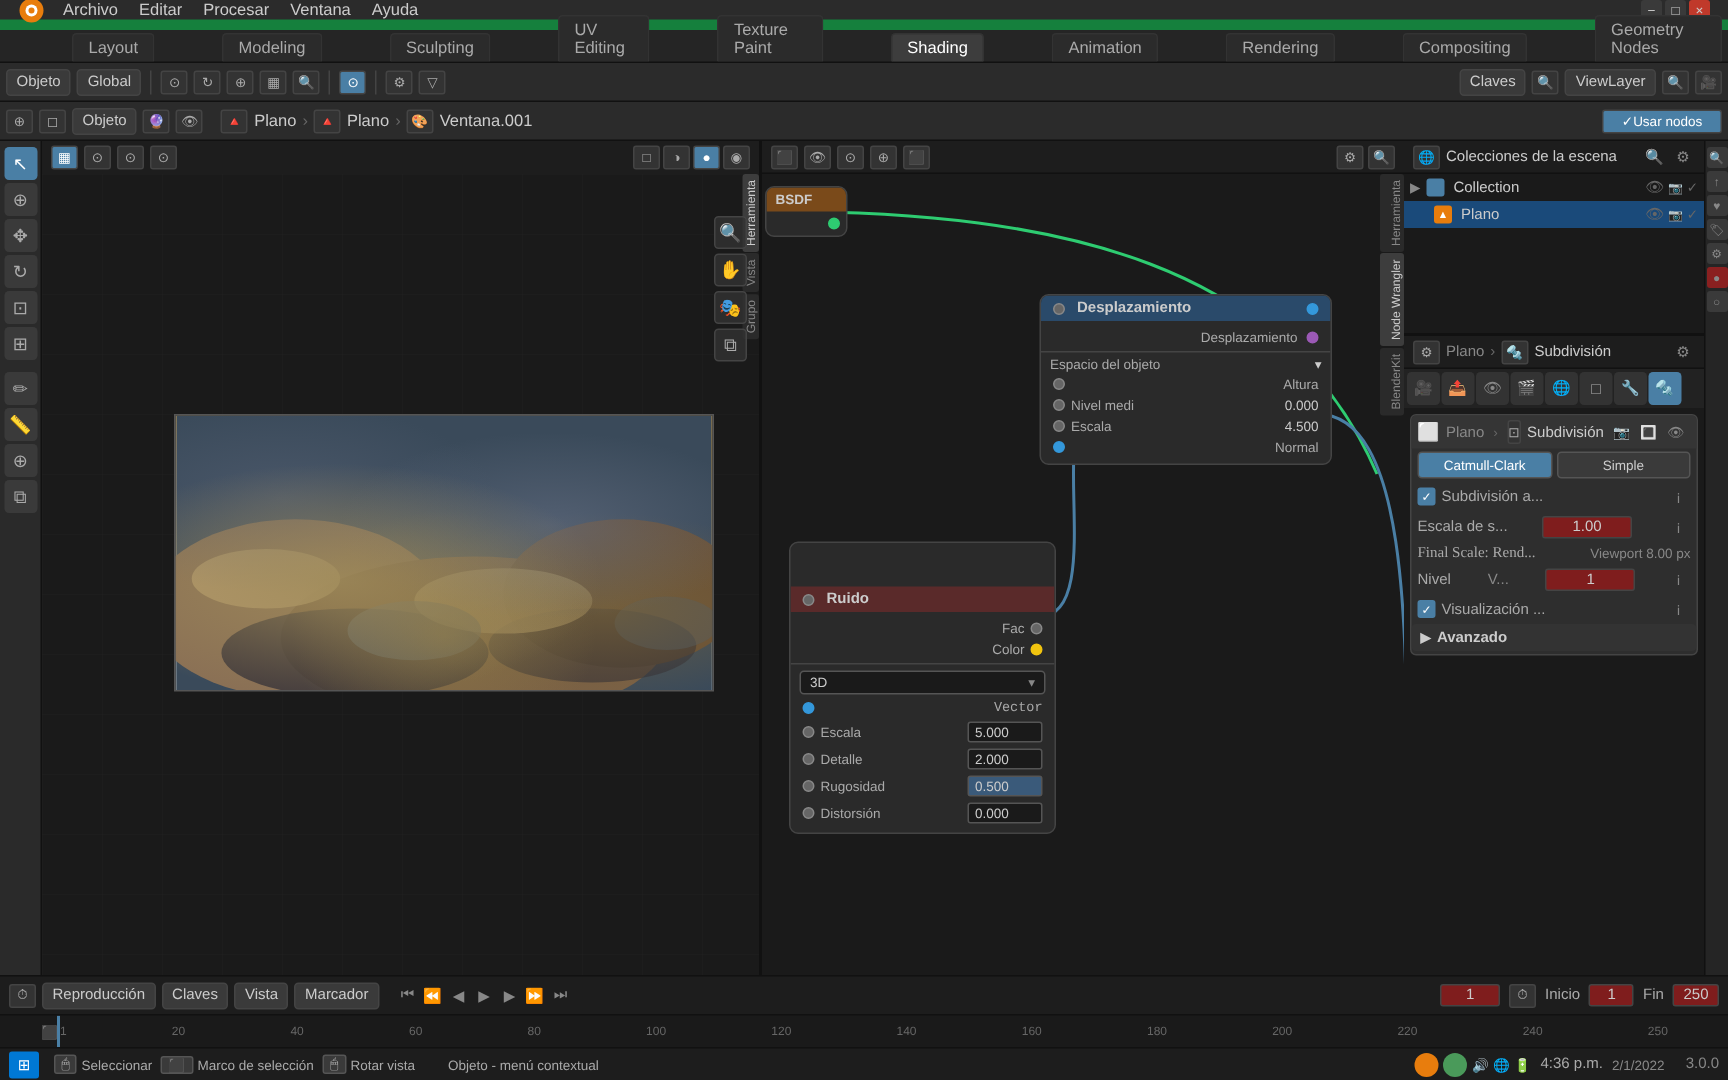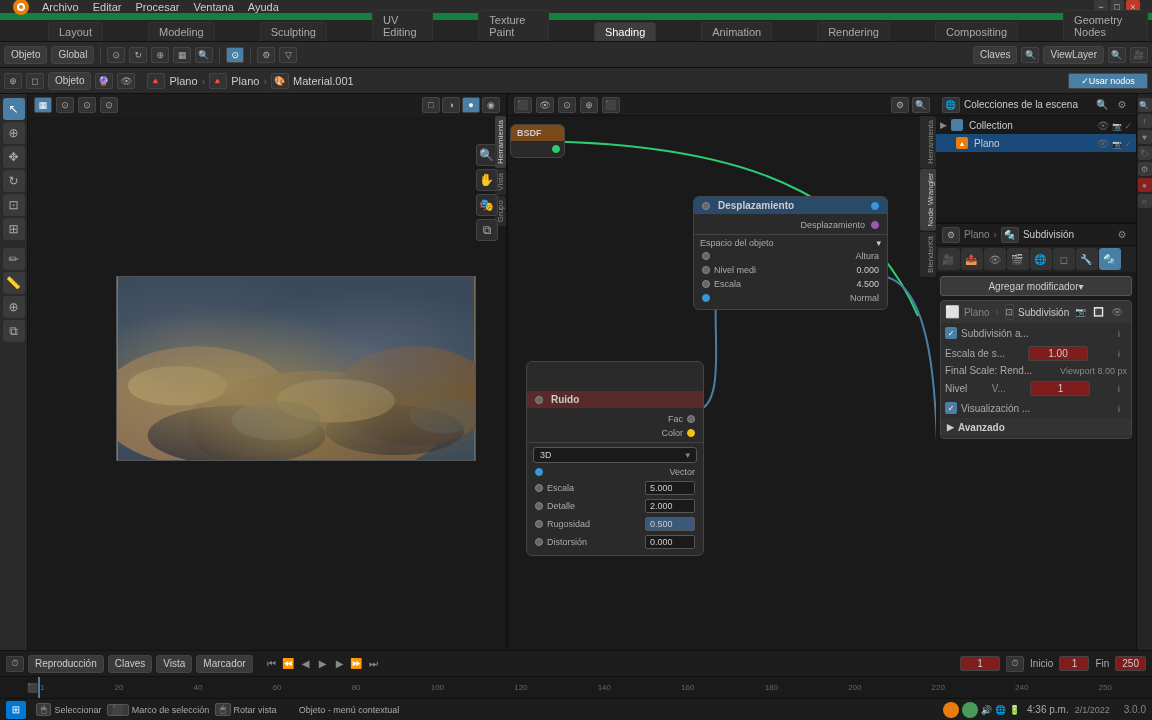--- a/index.html
+++ b/index.html
@@ -741,21 +741,21 @@
   <div class="mini-icon">🔮</div>
   <div class="mini-icon">👁</div>
   <div style="display:flex; align-items:center; gap:4px; margin-left:8px;">
     <div class="mini-icon">🔺</div>
     <span style="font-size:11px;color:#ccc;">Plano</span>
     <span style="color:#666;">›</span>
     <div class="mini-icon">🔺</div>
     <span style="font-size:11px;color:#ccc;">Plano</span>
     <span style="color:#666;">›</span>
     <div class="mini-icon">🎨</div>
-    <span style="font-size:11px;color:#ccc;">Material.001</span>
+    <span style="font-size:11px;color:#ccc;">Ventana.001</span>
   </div>
   <div style="margin-left:auto; display:flex; gap:4px;">
     <div class="mini-icon" style="background:#4a7fa5;color:#fff; width:80px; padding:0 6px;">✓ <span>Usar nodos</span></div>
   </div>
 </div>
 
 <div class="full-height-layout">
 
   <div class="left-sidebar">
     <div class="tool-btn active">↖</div>
@@ -937,21 +937,21 @@
 
               <div style="padding:2px 6px;">
                 <div style="background:#1a1a1a; border:1px solid #555; border-radius:3px; padding:2px 6px; display:flex; align-items:center; justify-content:space-between;">
                   <span style="font-size:9px; color:#ccc;">3D</span>
                   <span style="font-size:9px; color:#888;">▾</span>
                 </div>
               </div>
 
               <div class="socket-row">
                 <div class="node-socket socket-blue"></div>
-                <span style="font-size:9px; color:#aaa; margin-left:22px;">Vector</span>
+                <span style="font-size:9px; color:#aaa; margin-left:22px;font-family:Liberation Mono, monospace;">Vector</span>
               </div>
               <div class="socket-row">
                 <div class="node-socket socket-gray"></div>
                 <span style="font-size:9px; color:#aaa; flex:1; margin-left:4px;">Escala</span>
                 <div class="node-field-value">5.000</div>
               </div>
               <div class="socket-row">
                 <div class="node-socket socket-gray"></div>
                 <span style="font-size:9px; color:#aaa; flex:1; margin-left:4px;">Detalle</span>
                 <div class="node-field-value">2.000</div>
@@ -1030,50 +1030,53 @@
             <div class="props-tab">📤</div>
             <div class="props-tab">👁</div>
             <div class="props-tab">🎬</div>
             <div class="props-tab">🌐</div>
             <div class="props-tab">◻</div>
             <div class="props-tab">🔧</div>
             <div class="props-tab active">🔩</div>
           </div>
 
           <div class="props-content">
-            <div class="add-modifier-btn">Agregar modificador</div>
 
             <div class="modifier-section">
               <div class="modifier-header">
                 <span class="modifier-icon">⬜</span>
                 <span style="font-size:10px; color:#888;">Plano</span>
                 <span style="color:#666; font-size:9px; margin:0 2px;">›</span>
                 <div class="mini-icon">⊡</div>
                 <span style="font-size:10px;">Subdivisión</span>
                 <div class="modifier-actions">
                   <div class="mod-action">📷</div>
                   <div class="mod-action">🔳</div>
                   <div class="mod-action">👁</div>
                   <div class="mod-action">✏</div>
 
                 </div>
               </div>
 
+              <div class="props-btn-row">
+                <div class="props-btn active">Catmull-Clark</div>
+                <div class="props-btn">Simple</div>
+              </div>
               <div class="checkbox-row">
                 <div class="mini-checkbox">✓</div>
                 <span style="flex:1;">Subdivisión a...</span>
                 <div class="mod-action">ℹ</div>
               </div>
               <div class="props-row">
                 <span>Escala de s...</span>
                 <div class="props-value">1.00</div>
                 <div class="mod-action">ℹ</div>
               </div>
               <div class="props-row">
-                <span style="flex:1;">Final Scale: Rend...</span>
+                <span style="flex:1;font-family:Liberation Serif, serif;">Final Scale: Rend...</span>
                 <span style="font-size:9px; color:#888;">Viewport 8.00 px</span>
               </div>
               <div class="props-row">
                 <span>Nivel</span>
                 <span style="margin:0 4px; color:#888;">V...</span>
                 <div class="props-value">1</div>
                 <div class="mod-action">ℹ</div>
               </div>
               <div class="checkbox-row">
                 <div class="mini-checkbox">✓</div>

